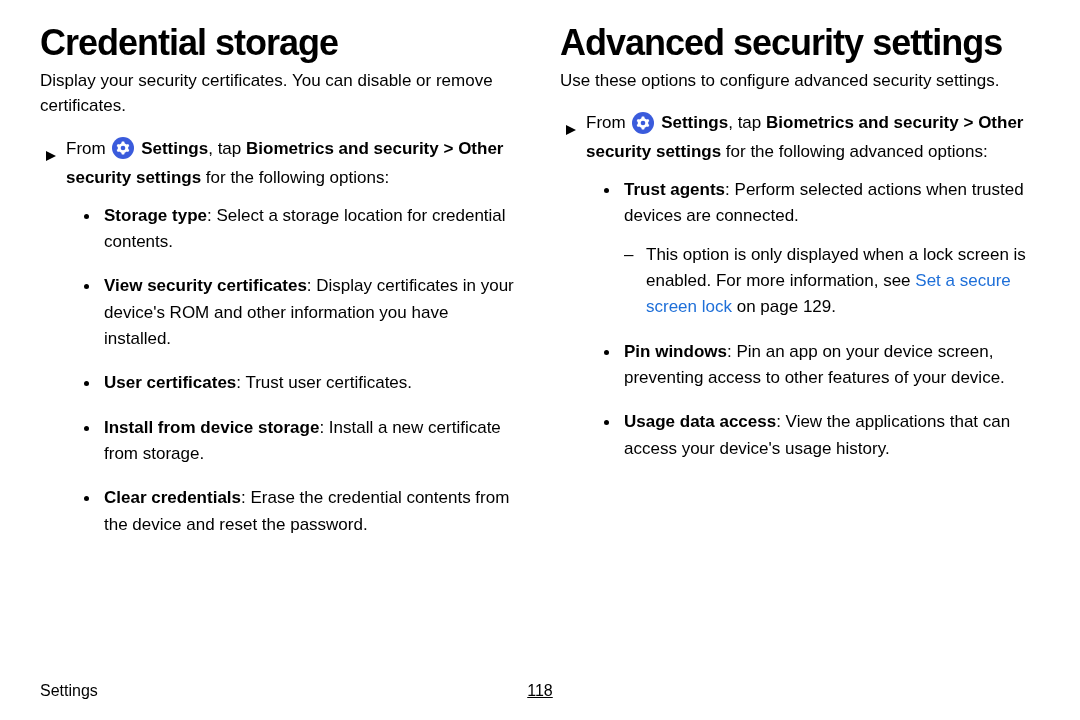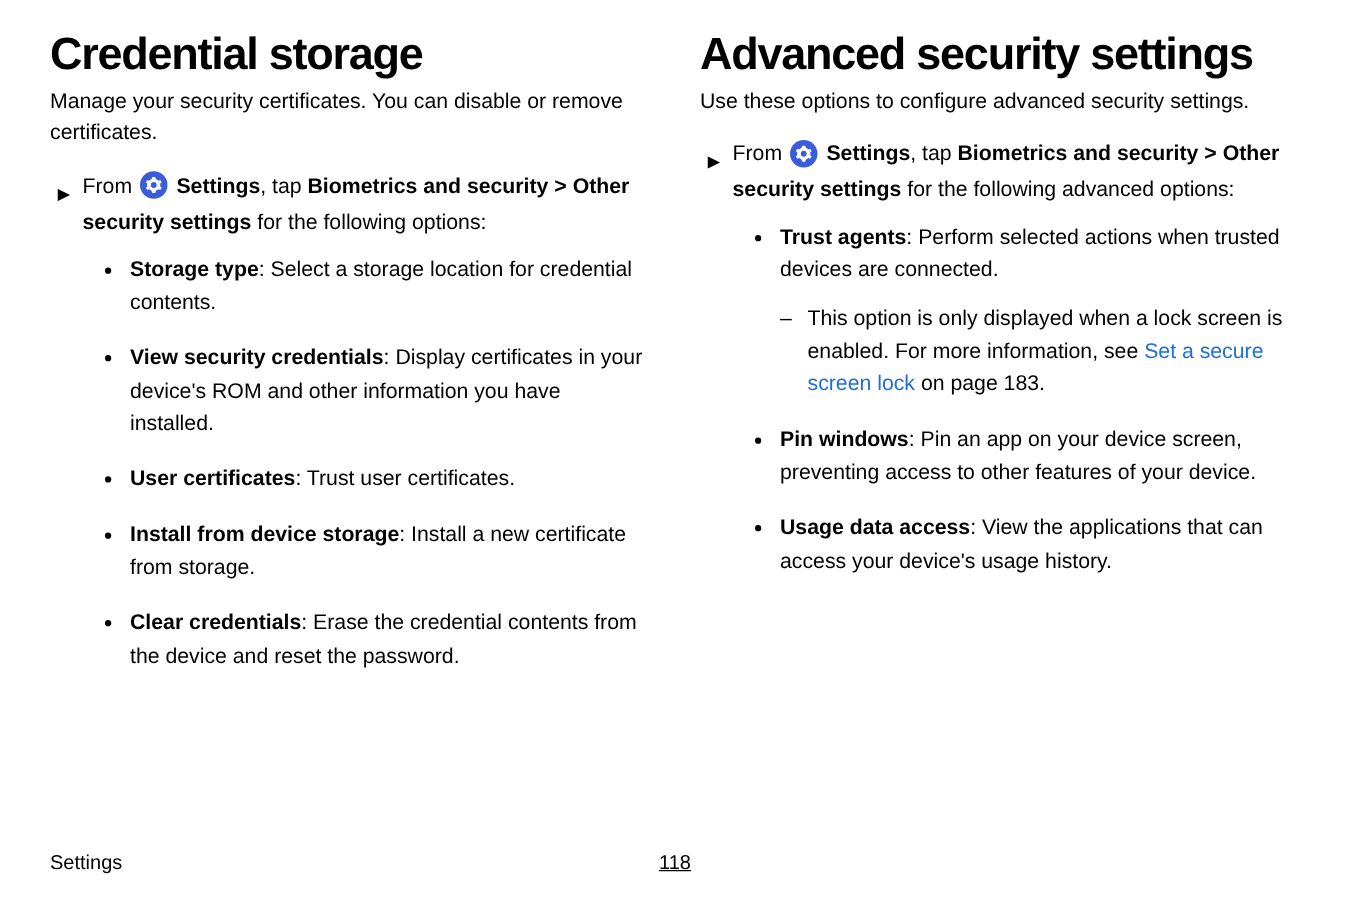--- a/index.html
+++ b/index.html
@@ -115,42 +115,42 @@
     text-decoration: underline;
   }
 </style>
 </head>
 <body>
 
 <div class="columns">
 
   <div class="col">
     <h1>Credential storage</h1>
-    <p class="intro">Manage your security certificates. You can disable or remove certificates.</p>
+    <p class="intro">Display your security certificates. You can disable or remove certificates.</p>
 
     <div class="from-line">
       <span class="caret">
         <svg width="10" height="10" viewBox="0 0 10 10">
             <polygon points="0,0 10,5 0,10" fill="#000"></polygon>
           </svg>
       </span>
       <span>
         <span>From </span>
         <span class="gear-badge">
           <svg width="14" height="14" viewBox="0 0 24 24">
               <path fill="#fff" d="M12 8a4 4 0 100 8 4 4 0 000-8zm9 4a8.9 8.9 0 01-.2 1.9l2.1 1.6-2 3.4-2.5-1a9 9 0 01-3.3 1.9L14 23h-4l-1.1-3.2a9 9 0 01-3.3-1.9l-2.5 1-2-3.4 2.1-1.6A8.9 8.9 0 013 12c0-.65.07-1.3.2-1.9L1.1 8.5l2-3.4 2.5 1a9 9 0 013.3-1.9L10 1h4l1.1 3.2a9 9 0 013.3 1.9l2.5-1 2 3.4-2.1 1.6c.13.6.2 1.25.2 1.9z"></path>
             </svg>
         </span>
         <b>Settings</b><span>, tap </span><b>Biometrics and security</b><span class="chev"> &gt; </span><b>Other security settings</b><span> for the following options:</span>
       </span>
     </div>
 
     <ul class="sub">
       <li><b>Storage type</b><span>: Select a storage location for credential contents.</span></li>
-      <li><b>View security credentials</b><span>: Display certificates in your device's ROM and other information you have installed.</span></li>
+      <li><b>View security certificates</b><span>: Display certificates in your device's ROM and other information you have installed.</span></li>
       <li><b>User certificates</b><span>: Trust user certificates.</span></li>
       <li><b>Install from device storage</b><span>: Install a new certificate from storage.</span></li>
       <li><b>Clear credentials</b><span>: Erase the credential contents from the device and reset the password.</span></li>
     </ul>
   </div>
 
   <div class="col">
     <h1>Advanced security settings</h1>
     <p class="intro">Use these options to configure advanced security settings.</p>
 
@@ -168,21 +168,21 @@
             </svg>
         </span>
         <b>Settings</b><span>, tap </span><b>Biometrics and security</b><span class="chev"> &gt; </span><b>Other security settings</b><span> for the following advanced options:</span>
       </span>
     </div>
 
     <ul class="sub">
       <li>
         <b>Trust agents</b><span>: Perform selected actions when trusted devices are connected.</span>
         <div class="dash-sub">
-          <span>This option is only displayed when a lock screen is enabled. For more information, see </span><a class="link" href="#">Set a secure screen lock</a><span> on page 183.</span>
+          <span>This option is only displayed when a lock screen is enabled. For more information, see </span><a class="link" href="#">Set a secure screen lock</a><span> on page 129.</span>
         </div>
       </li>
       <li><b>Pin windows</b><span>: Pin an app on your device screen, preventing access to other features of your device.</span></li>
       <li><b>Usage data access</b><span>: View the applications that can access your device's usage history.</span></li>
     </ul>
   </div>
 
 </div>
 
 <div class="footer">

